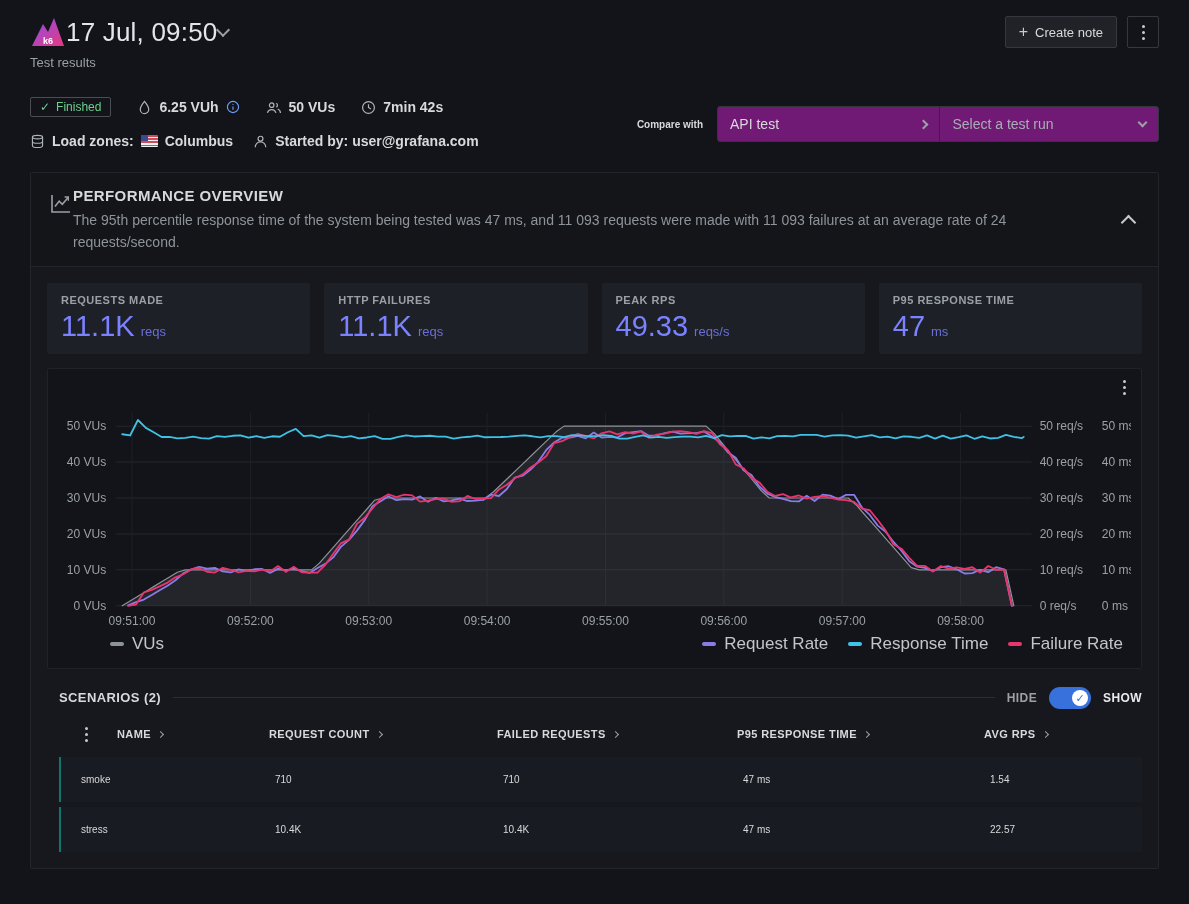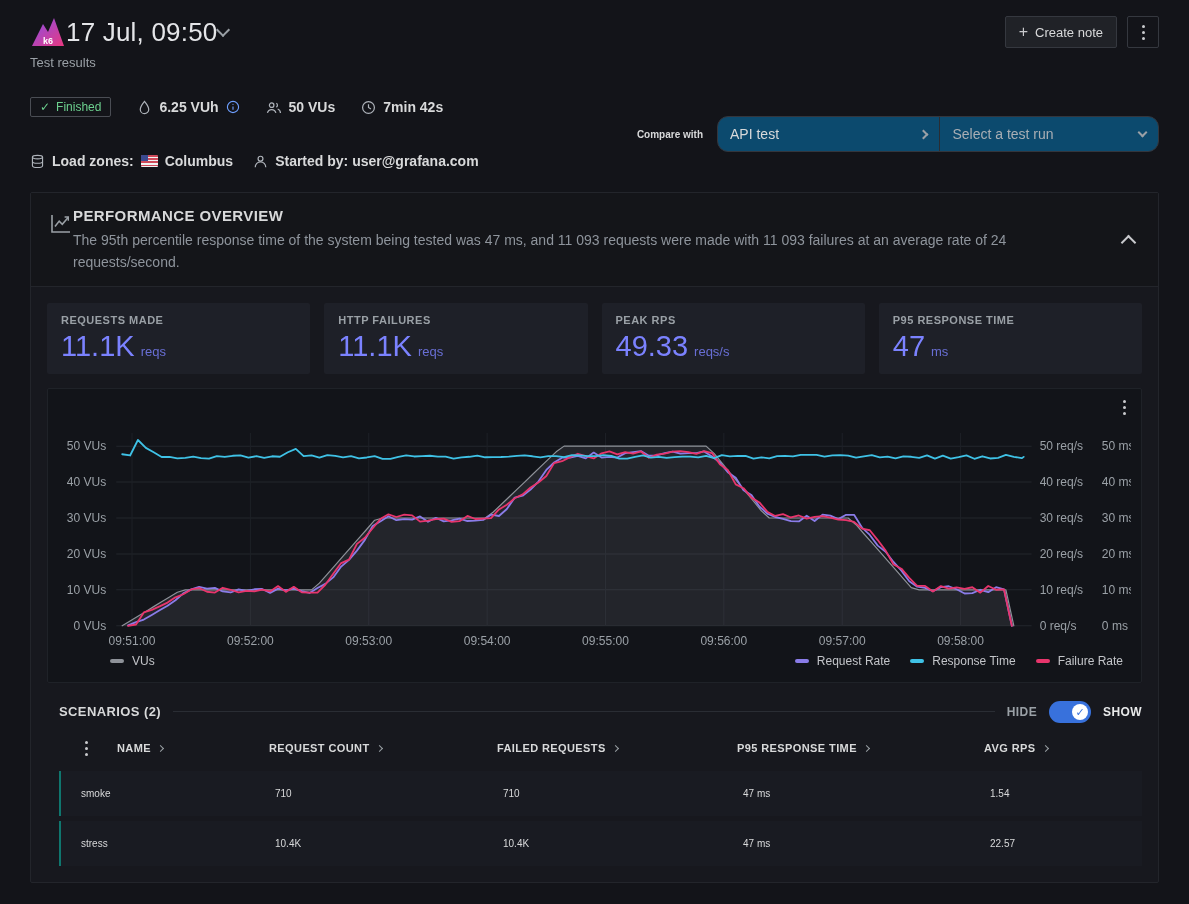--- a/index.html
+++ b/index.html
@@ -25,32 +25,32 @@
     font-size:13px;font-weight:500;font-family:inherit;cursor:pointer;}
   .plus{font-size:16px;line-height:1;color:#c9cacd;margin-top:-1px;}
   .icon-btn{width:32px;height:32px;display:flex;align-items:center;justify-content:center;
     background:transparent;border:1px solid #35383f;border-radius:2px;color:#c9cacd;cursor:pointer;}
   .kebab{display:flex;flex-direction:column;gap:3px;}
   .kebab i{width:3px;height:3px;border-radius:50%;background:currentColor;display:block;}
   
   .meta{display:flex;align-items:center;margin-top:24px;}
   .meta-left{flex:1;}
   .meta-row{display:flex;align-items:center;gap:26px;height:26px;}
-  .meta-row + .meta-row{margin-top:28px;gap:20px;}
+  .meta-row + .meta-row{margin-top:8px;gap:20px;}
   .meta-item{display:flex;align-items:center;gap:7px;font-size:14px;font-weight:600;color:#d8d9da;}
   .meta-item svg{color:#aeb3ba;}
   .badge{display:inline-flex;align-items:center;gap:6px;border:1px solid #4a4d54;border-radius:2px;
     padding:2px 9px;font-size:12px;font-weight:500;color:#6ccf8e;}
   .flag{position:relative;width:17px;height:12px;border-radius:1px;overflow:hidden;flex:0 0 auto;
     background:repeating-linear-gradient(180deg,#cf4a5a 0 1.6px,#f2f2f2 1.6px 3.2px);}
   .flag::after{content:'';position:absolute;left:0;top:0;width:7px;height:6px;background:#3b4a8f;}
   .compare{display:flex;align-items:center;gap:14px;}
   .compare-label{font-size:10px;font-weight:600;color:#d8d9da;white-space:nowrap;}
-  .compare-selects{display:flex;width:440px;height:34px;border:1px solid #33363d;border-radius:11px;
-    background:#0c4a6e;align-items:stretch;}
+  .compare-selects{display:flex;width:440px;height:34px;border:1px solid #33363d;border-radius:3px;
+    background:#701a75;align-items:stretch;}
   .sel{display:flex;align-items:center;justify-content:space-between;padding:0 12px;cursor:pointer;}
   .sel-left{flex:1.02;border-right:1px solid #2a2d33;}
   .sel-right{flex:1;}
   .sel-left span{font-size:14px;color:#d8d9da;}
   .sel-right span{font-size:14px;color:#a9aeb4;}
   .sel .chev{width:5px;height:5px;color:#9aa0a6;}
   
   .panel{margin-top:18px;border:1px solid #23252b;border-radius:2px;background:#17181e;}
   .panel-header{display:flex;align-items:flex-start;background:#141519;
     border-bottom:1px solid #23252b;padding:14px 18px 13px;}
@@ -63,21 +63,21 @@
   .stat-card{background:#1e2028;border-radius:2px;padding:11px 14px 12px;}
   .stat-label{font-size:11px;font-weight:600;letter-spacing:.5px;color:#9aa0a6;margin-bottom:5px;}
   .stat-value-row{display:flex;align-items:baseline;gap:6px;}
   .stat-value{font-size:29px;font-weight:500;color:#7b82ff;line-height:1.05;}
   .stat-unit{font-size:13px;color:#7b82ff;opacity:.8;}
   
   .chart-card{position:relative;margin:14px 16px 0;background:#121419;border:1px solid #1f2228;
     border-radius:2px;padding:20px 10px 8px;}
   .chart-kebab{position:absolute;top:8px;right:12px;color:#c9cacd;cursor:pointer;padding:3px;}
   #chart-svg{display:block;width:100%;height:auto;}
-  .legend{display:flex;align-items:center;font-size:12px;color:#c3c5c9;padding:2px 8px 6px 52px;}
+  .legend{display:flex;align-items:center;font-size:17px;color:#c3c5c9;padding:2px 8px 6px 52px;}
   .legend-item{display:flex;align-items:center;gap:8px;cursor:pointer;}
   .legend-right{margin-left:auto;display:flex;gap:20px;}
   .swatch{width:14px;height:4px;border-radius:2px;background:#888;}
   
   .scenarios-bar{display:flex;align-items:center;gap:12px;margin:18px 16px 0;}
   .scenarios-title{font-size:13px;font-weight:700;letter-spacing:.4px;color:#d8d9da;white-space:nowrap;margin-left:12px;}
   .scenarios-line{flex:1;height:1px;background:#2a2d34;}
   .hide-lbl{font-size:12px;font-weight:600;letter-spacing:.4px;color:#9aa0a6;}
   .show-lbl{font-size:12px;font-weight:600;letter-spacing:.4px;color:#e8e9ea;}
   .toggle{position:relative;width:42px;height:22px;border-radius:11px;background:#3871dc;cursor:pointer;flex:0 0 auto;}

